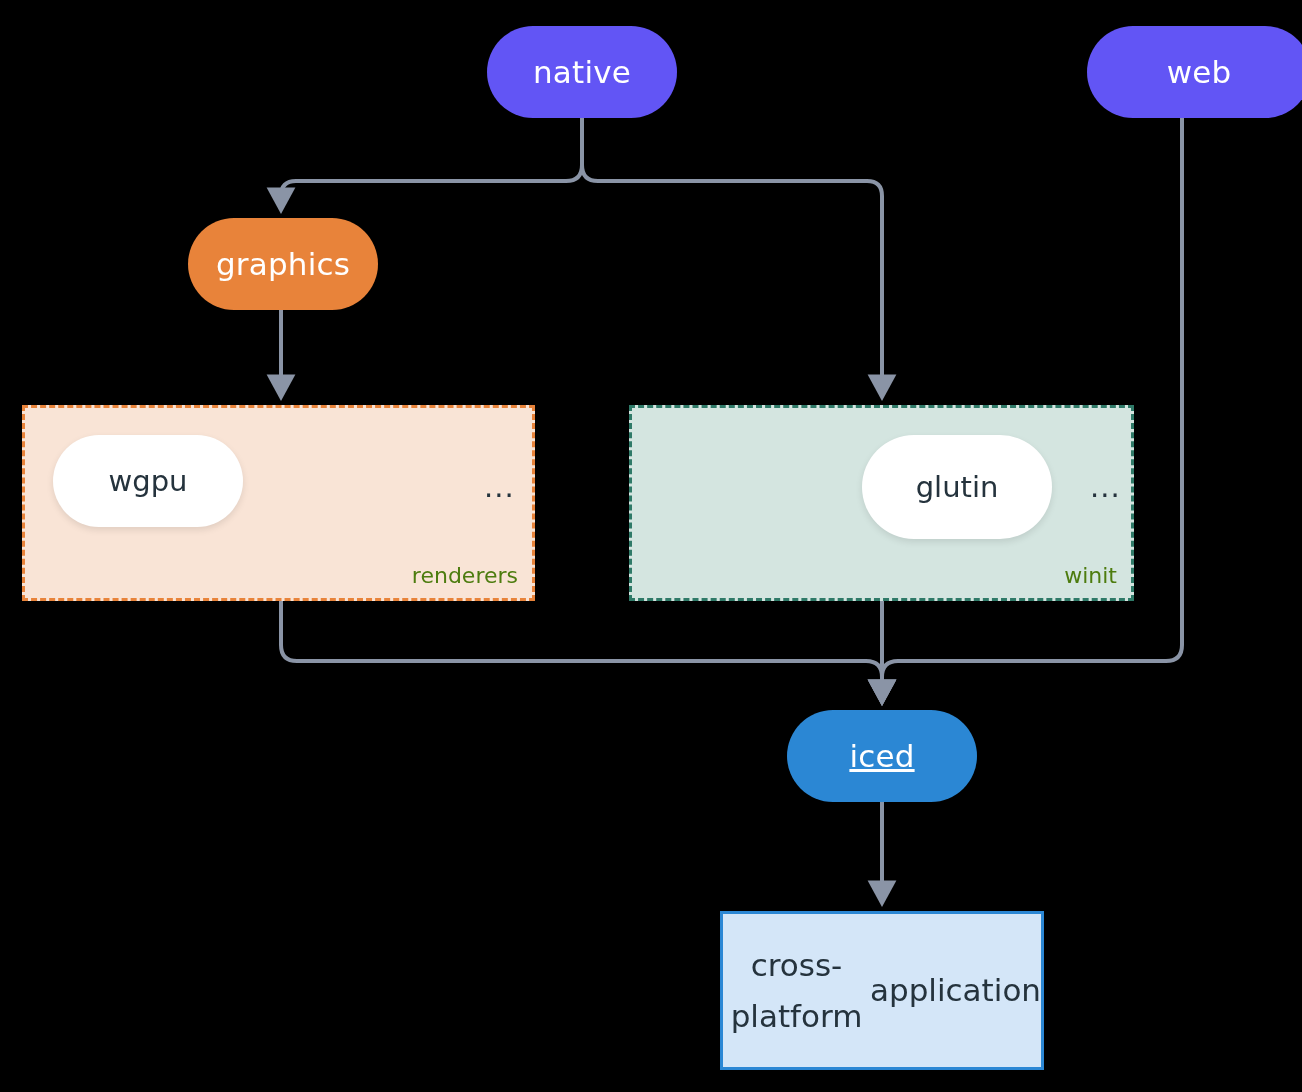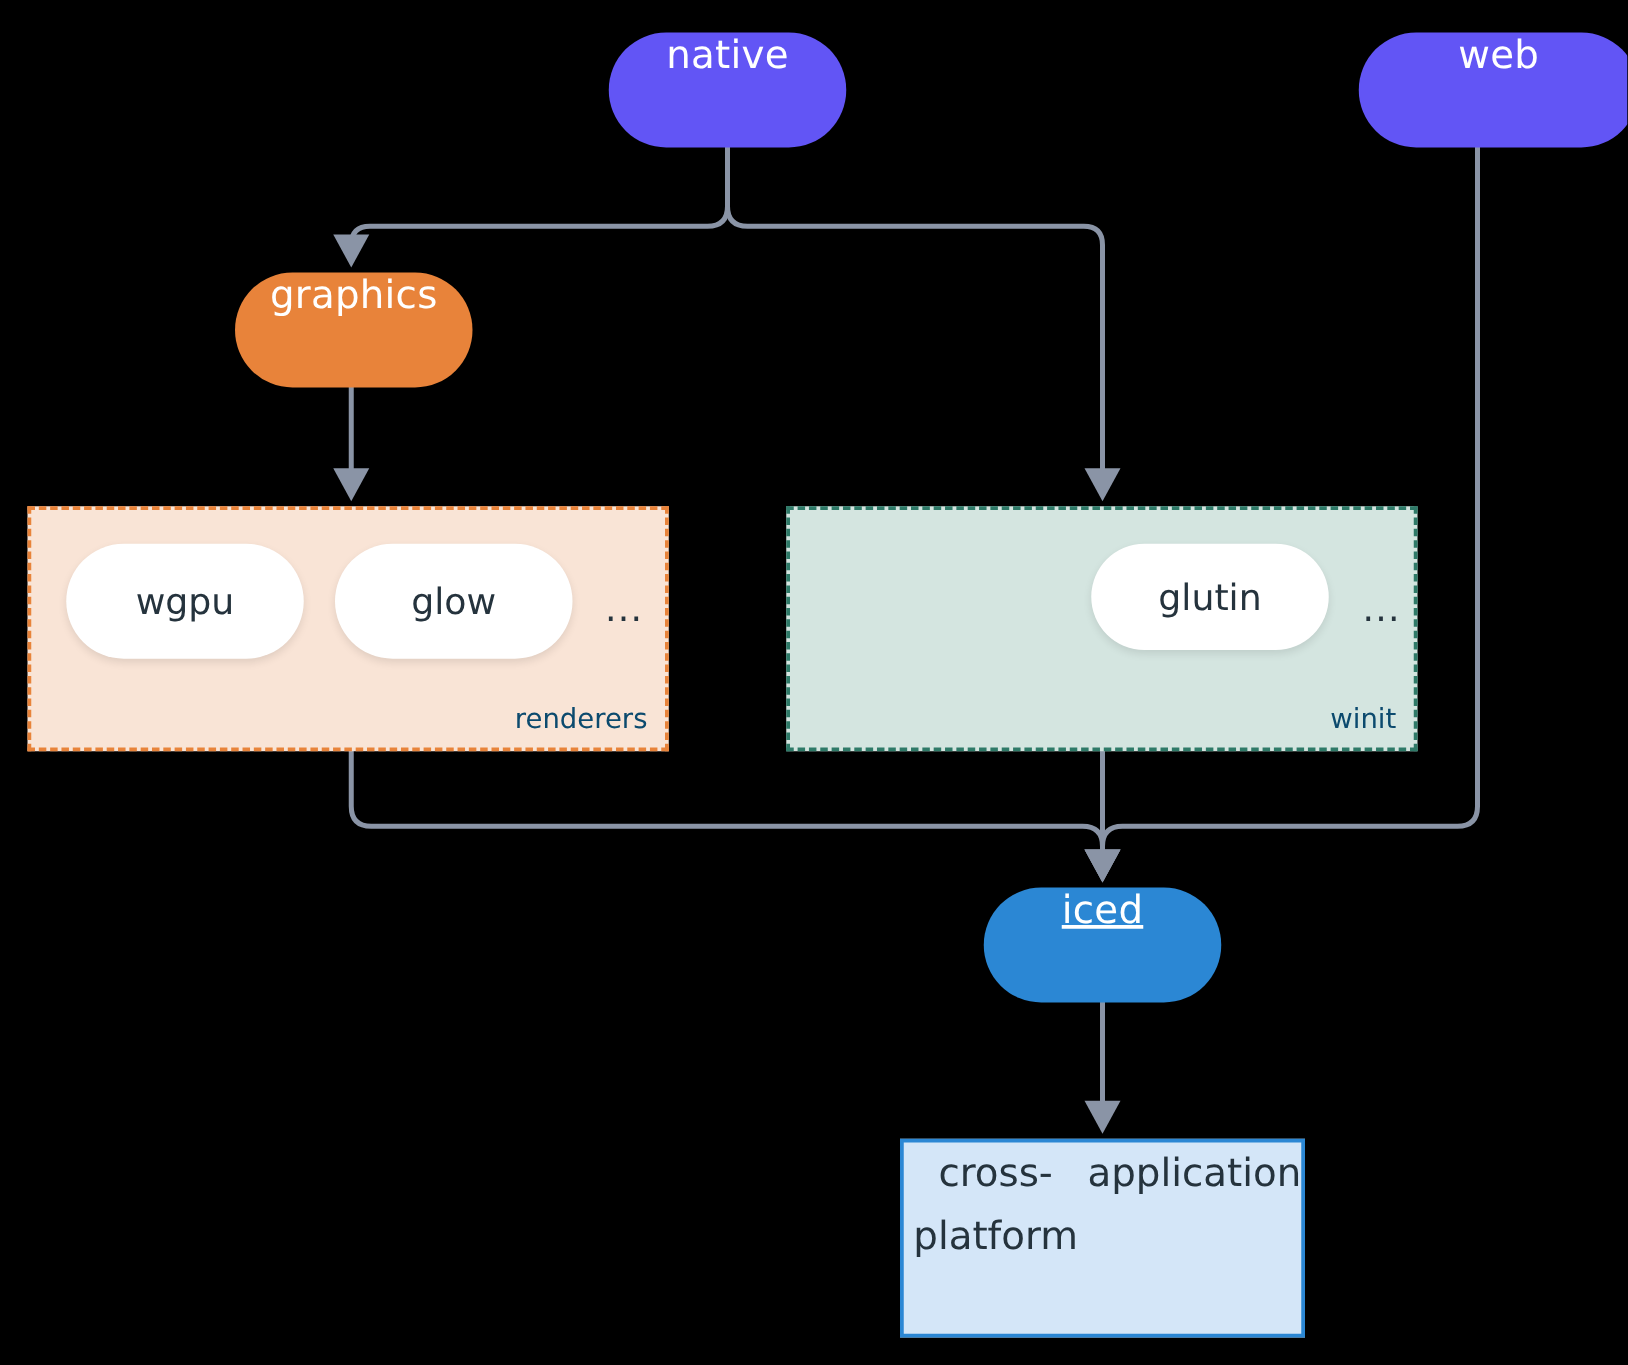--- a/index.html
+++ b/index.html
@@ -21,20 +21,21 @@
     position: absolute;
     left: 0;
     top: 0;
     width: 1302px;
     height: 1092px;
   }
   .node {
     position: absolute;
     box-sizing: border-box;
     display: flex;
+    align-items: center;
     justify-content: center;
     text-align: center;
     z-index: 5;
   }
   .node-stadium {
     border-radius: 999px;
     color: #ffffff;
     font-size: 31px;
     letter-spacing: 0.2px;
   }
@@ -98,21 +99,21 @@
     width: 505px;
     height: 196px;
     background: #d4e5e0;
     border: 3px dashed #2f7a68;
   }
   .cluster-label {
     position: absolute;
     right: 14px;
     bottom: 10px;
     font-size: 22px;
-    color: #0c4a6e;
+    color: #4d7c0f;
   }
   .pill {
     position: absolute;
     box-sizing: border-box;
     display: flex;
     align-items: center;
     justify-content: center;
     background: #ffffff;
     border-radius: 999px;
     color: #25333d;
@@ -122,21 +123,21 @@
   .ellipsis {
     position: absolute;
     font-size: 29px;
     color: #25333d;
     letter-spacing: 1px;
   }
   .pill-wgpu { left: 28px; top: 27px; width: 190px; height: 92px; }
   .pill-glow { left: 243px; top: 27px; width: 190px; height: 92px; }
   .dots-renderers { left: 459px; top: 62px; }
   .pill-winit { left: 26px; top: 27px; width: 190px; height: 92px; }
-  .pill-glutin { left: 241px; top: 27px; width: 190px; height: 85px; }
+  .pill-glutin { left: 230px; top: 27px; width: 190px; height: 104px; }
   .dots-shells { left: 458px; top: 62px; }
 </style>
 </head>
 <body>
 
 <div id="diagram-root">
 
   <svg id="edge-layer" viewBox="0 0 1302 1092" width="1302" height="1092" xmlns="http://www.w3.org/2000/svg">
     <defs>
       <marker id="arrowhead" markerWidth="9" markerHeight="9" refX="5.2" refY="4.5" orient="auto" markerUnits="strokeWidth">
@@ -171,23 +172,20 @@
   </div>
 
   <div class="node node-stadium node-graphics">
     <span>graphics</span>
   </div>
 
   <div class="cluster cluster-renderers">
     <div class="pill pill-wgpu">
       <span>wgpu</span>
     </div>
-    <div class="pill pill-glow">
-      <span>glow</span>
-    </div>
     <div class="ellipsis dots-renderers">...</div>
     <div class="cluster-label">renderers</div>
   </div>
 
   <div class="cluster cluster-shells">
     <div class="pill pill-glutin">
       <span>glutin</span>
     </div>
     <div class="ellipsis dots-shells">...</div>
     <div class="cluster-label">winit</div>

